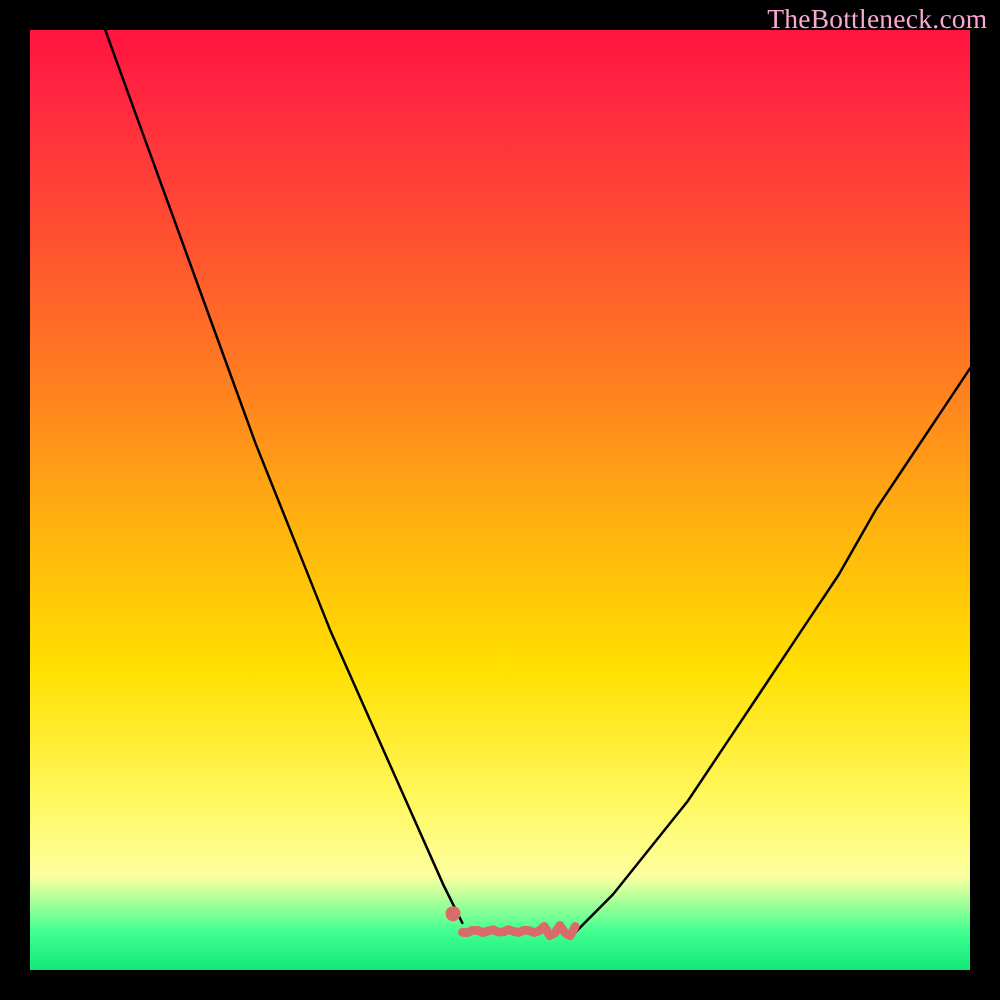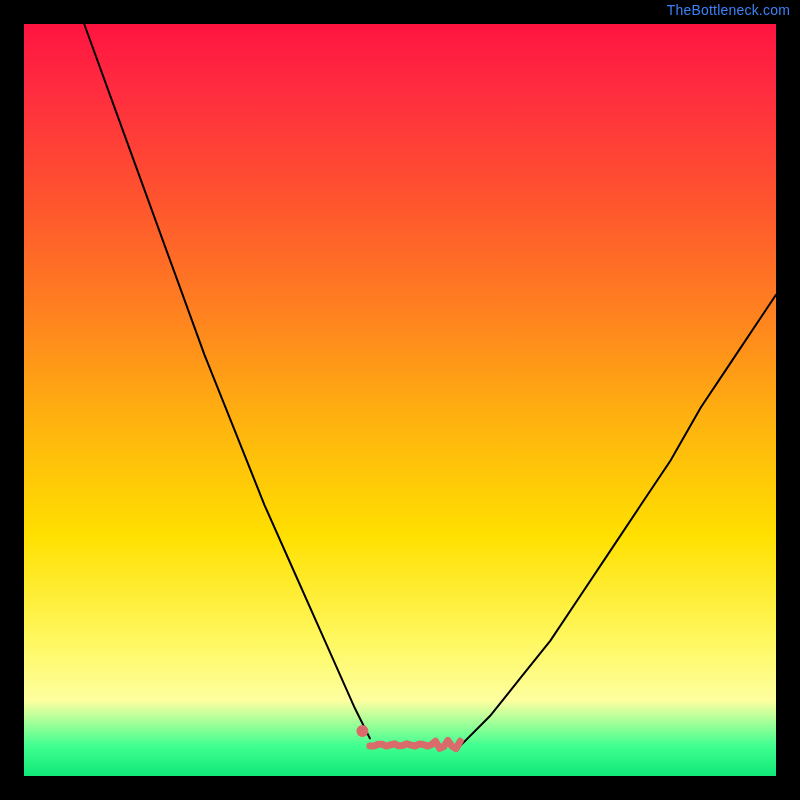--- a/index.html
+++ b/index.html
@@ -26,25 +26,26 @@
       #ffe000 68%,
       #fff860 82%,
       #fdffa0 90%,
       #40ff90 96%,
       #10e878 100%);
   }
   .watermark {
     position: absolute;
     top: 2px;
     right: 10px;
-    color: #3b82f6;
-    font-size: 14px;
+    color: #f9a8d4;
+    font-size: 22px;
     font-weight: 500;
     letter-spacing: 0.2px;
     user-select: none;
+    font-family: Liberation Serif, serif;
   }
   svg.plot {
     position: absolute;
     left: 24px;
     top: 24px;
     width: 752px;
     height: 752px;
     overflow: visible;
   }
   .curve {

